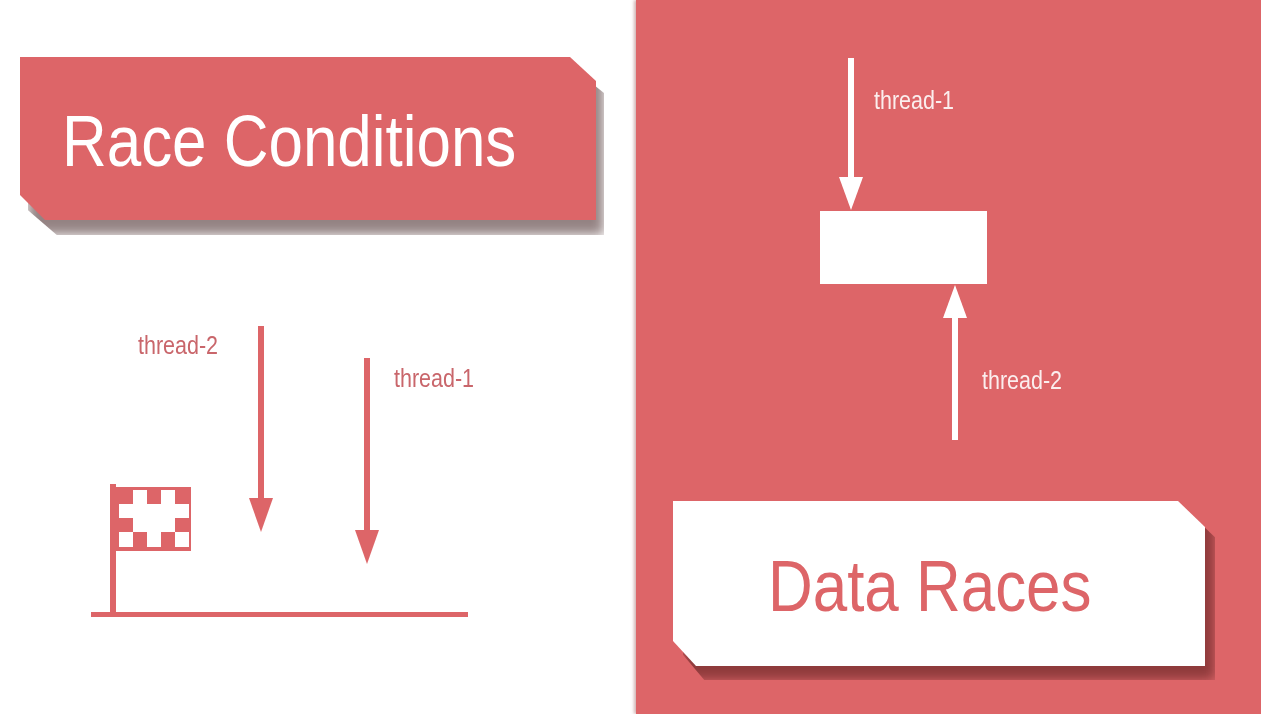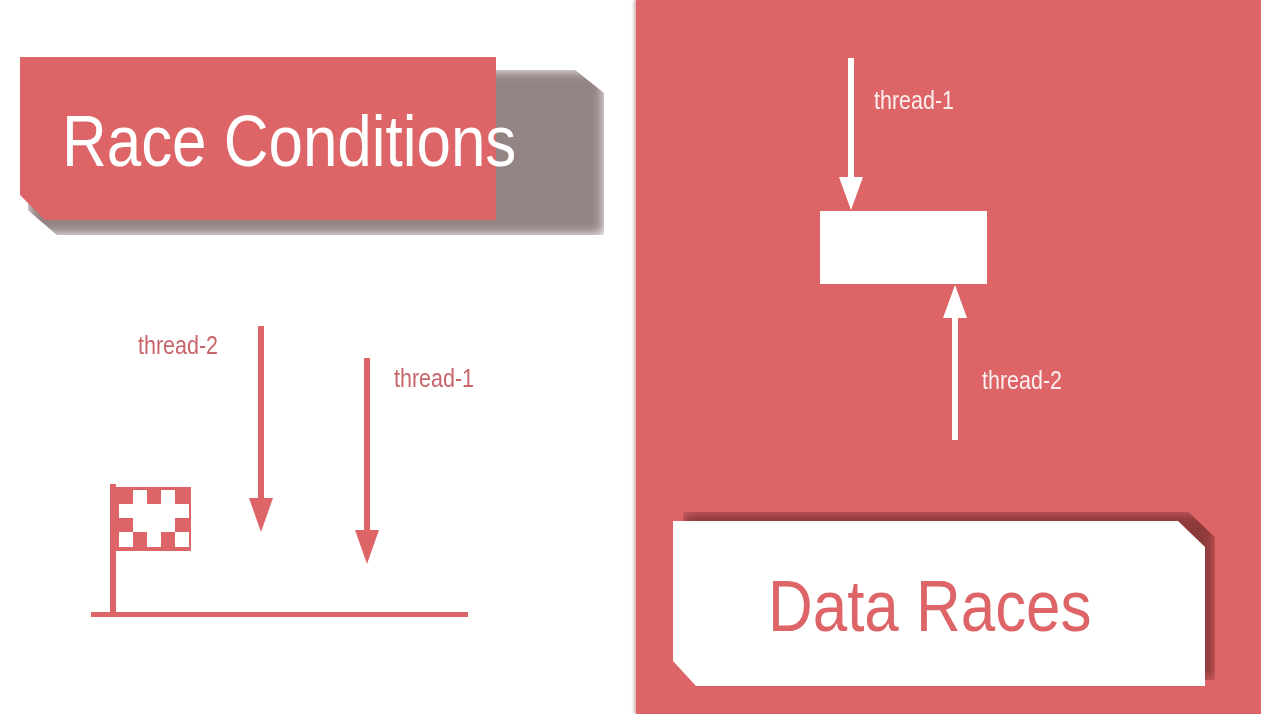--- a/index.html
+++ b/index.html
@@ -9,21 +9,21 @@
     .banner-shadow { position:absolute; filter:blur(6px); }
     .banner-title { position:absolute; white-space:nowrap; font-size:72px; line-height:1; transform-origin:left top; }
     .label { position:absolute; white-space:nowrap; font-size:25px; line-height:1; transform-origin:left top; transform:scaleX(0.86); }
     svg { position:absolute; left:0; top:0; overflow:visible; }
   </style>
 </head>
 <body>
 
 <div class="banner-shadow" style="left:28px;top:70px;width:576px;height:165px;background:rgba(60,30,30,0.55);clip-path:polygon(0 0, 95% 0, 100% 14%, 100% 100%, 5% 100%, 0 85%);"></div>
 
-<div class="banner" style="left:20px;top:57px;width:476px;height:163px;background:#dd6568;clip-path:polygon(0 0, 550px 0, 576px 24px, 576px 163px, 25px 163px, 0 138px);">
+<div class="banner" style="left:20px;top:57px;width:576px;height:163px;background:#dd6568;clip-path:polygon(0 0, 550px 0, 576px 24px, 576px 163px, 25px 163px, 0 138px);">
   <div class="banner-title" style="left:42px;top:48px;color:#ffffff;transform:scaleX(0.86);">Race Conditions</div>
 </div>
 
 <div class="label" style="left:138px;top:333px;color:#c9666b;">thread-2</div>
 <div class="label" style="left:394px;top:366px;color:#c9666b;">thread-1</div>
 
 <svg width="1261" height="714">
 
   <g>
     <rect x="258" y="326" width="6" height="176" fill="#dd6568"></rect>
@@ -66,15 +66,15 @@
     <polygon points="943,318 967,318 955,285" fill="#ffffff"></polygon>
     <rect x="952" y="316" width="6" height="124" fill="#ffffff"></rect>
   </g>
 </svg>
 
 <div class="label" style="left:874px;top:88px;color:#fbeeee;">thread-1</div>
 <div class="label" style="left:982px;top:368px;color:#fbeeee;">thread-2</div>
 
 <div class="banner-shadow" style="left:683px;top:512px;width:532px;height:168px;background:rgba(90,30,30,0.6);clip-path:polygon(0 0, 95% 0, 100% 15%, 100% 100%, 4% 100%, 0 85%);"></div>
 
-<div class="banner" style="left:673px;top:501px;width:532px;height:165px;background:#ffffff;clip-path:polygon(0 0, 505px 0, 532px 26px, 532px 165px, 23px 165px, 0 140px);margin-top:20px;">
+<div class="banner" style="left:673px;top:501px;width:532px;height:165px;background:#ffffff;clip-path:polygon(0 0, 505px 0, 532px 26px, 532px 165px, 23px 165px, 0 140px);">
   <div class="banner-title" style="left:95px;top:49px;color:#dd6568;transform:scaleX(0.86);">Data Races</div>
 </div>
 
 </body></html>

